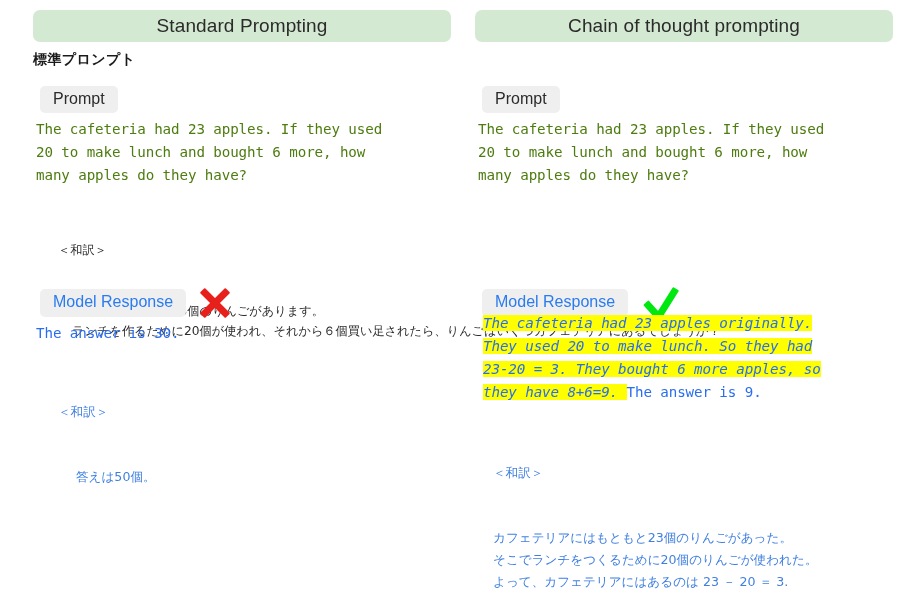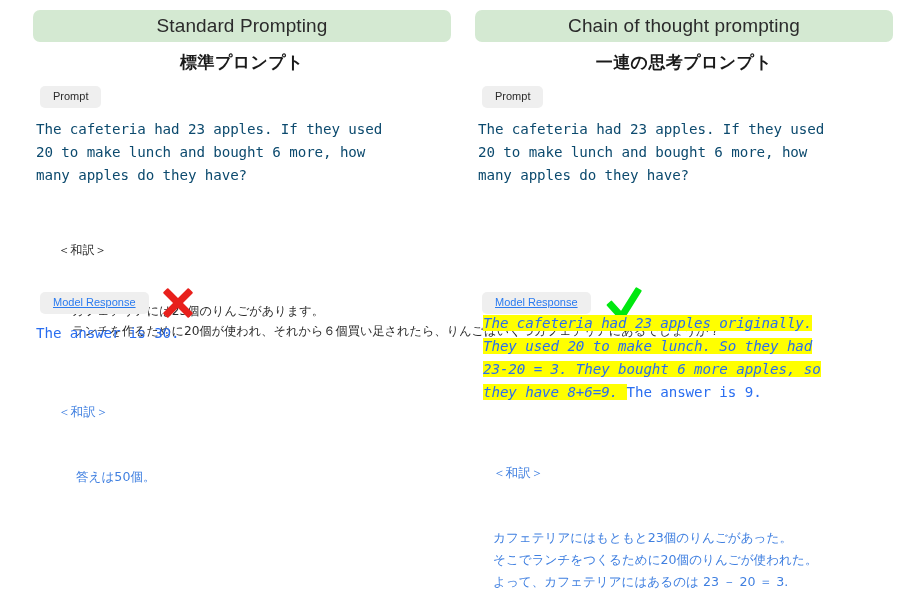--- a/index.html
+++ b/index.html
@@ -38,55 +38,53 @@
     border-radius: 7px;
     height: 32px;
     line-height: 32px;
     text-align: center;
     margin-top: 10px;
     color: #2b2b2b;
     font-size: 19px;
     letter-spacing: 0.1px;
   }
   .header-sub {
-    text-align: center;
-    font-size: 17px;
+    font-size: 14px;
     font-weight: bold;
     color: #1a1a1a;
     margin-top: 9px;
     letter-spacing: 0.4px;
   }
 
   
   .chip {
     display: inline-block;
     background: #efefef;
     border-radius: 5px;
     padding: 4px 13px 5px 13px;
-    font-size: 11px;
+    font-size: 16px;
     color: #2b2b2b;
     line-height: 1.15;
   }
   .chip.response {
     color: #2a7bf0;
-    text-decoration: underline;
   }
 
   .chip-row {
     display: flex;
     align-items: center;
     gap: 12px;
   }
 
   
   .mono {
     font-family: "DejaVu Sans Mono", "Liberation Mono", monospace;
     font-size: 14.2px;
     line-height: 1.62;
-    color: #0c4a6e;
+    color: #4d7c0f;
     white-space: pre;
     letter-spacing: -0.1px;
   }
   .mono.blue {
     color: #2a6ef0;
   }
   .mono .hl {
     background: #ffff00;
     font-style: italic;
   }
@@ -204,21 +202,20 @@
       <span class="tag">＜和訳＞</span>
       <span class="body" style="padding-left:18px;">答えは50個。</span>
     </div>
 
   </div>
 
   <div class="column right">
 
     <div class="header-band">Chain of thought prompting</div>
 
-    <div class="header-sub">一連の思考プロンプト</div>
 
     <div class="prompt-block">
       <span class="chip">Prompt</span>
     </div>
 
     <div class="mono prompt-text">The cafeteria had 23 apples. If they used
 20 to make lunch and bought 6 more, how
 many apples do they have?</div>
 
     <div class="response-block chip-row">

